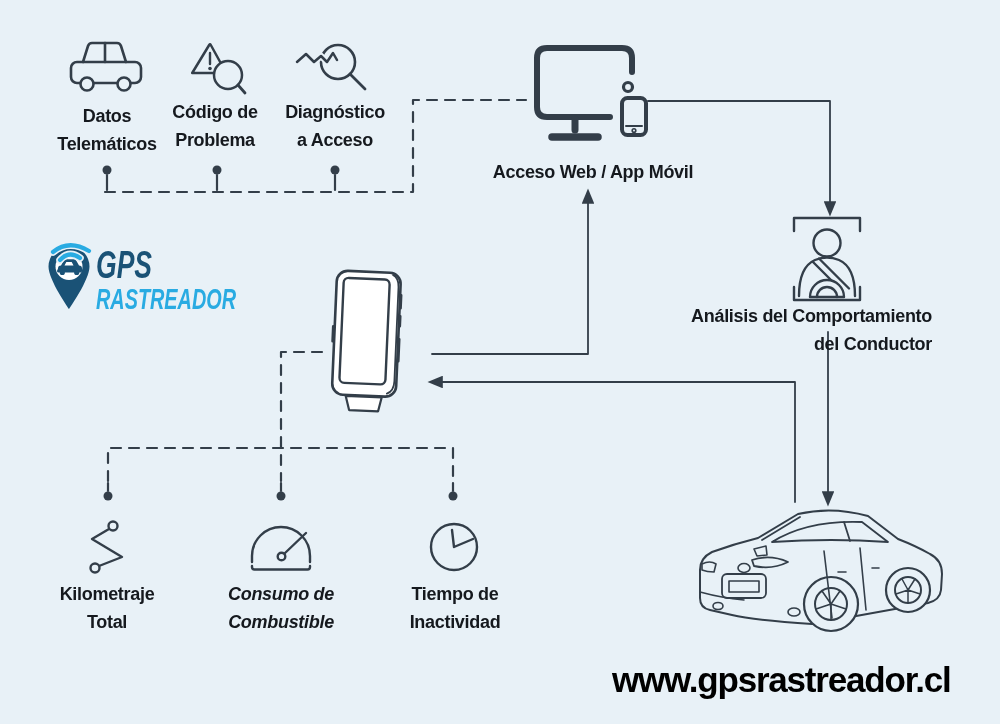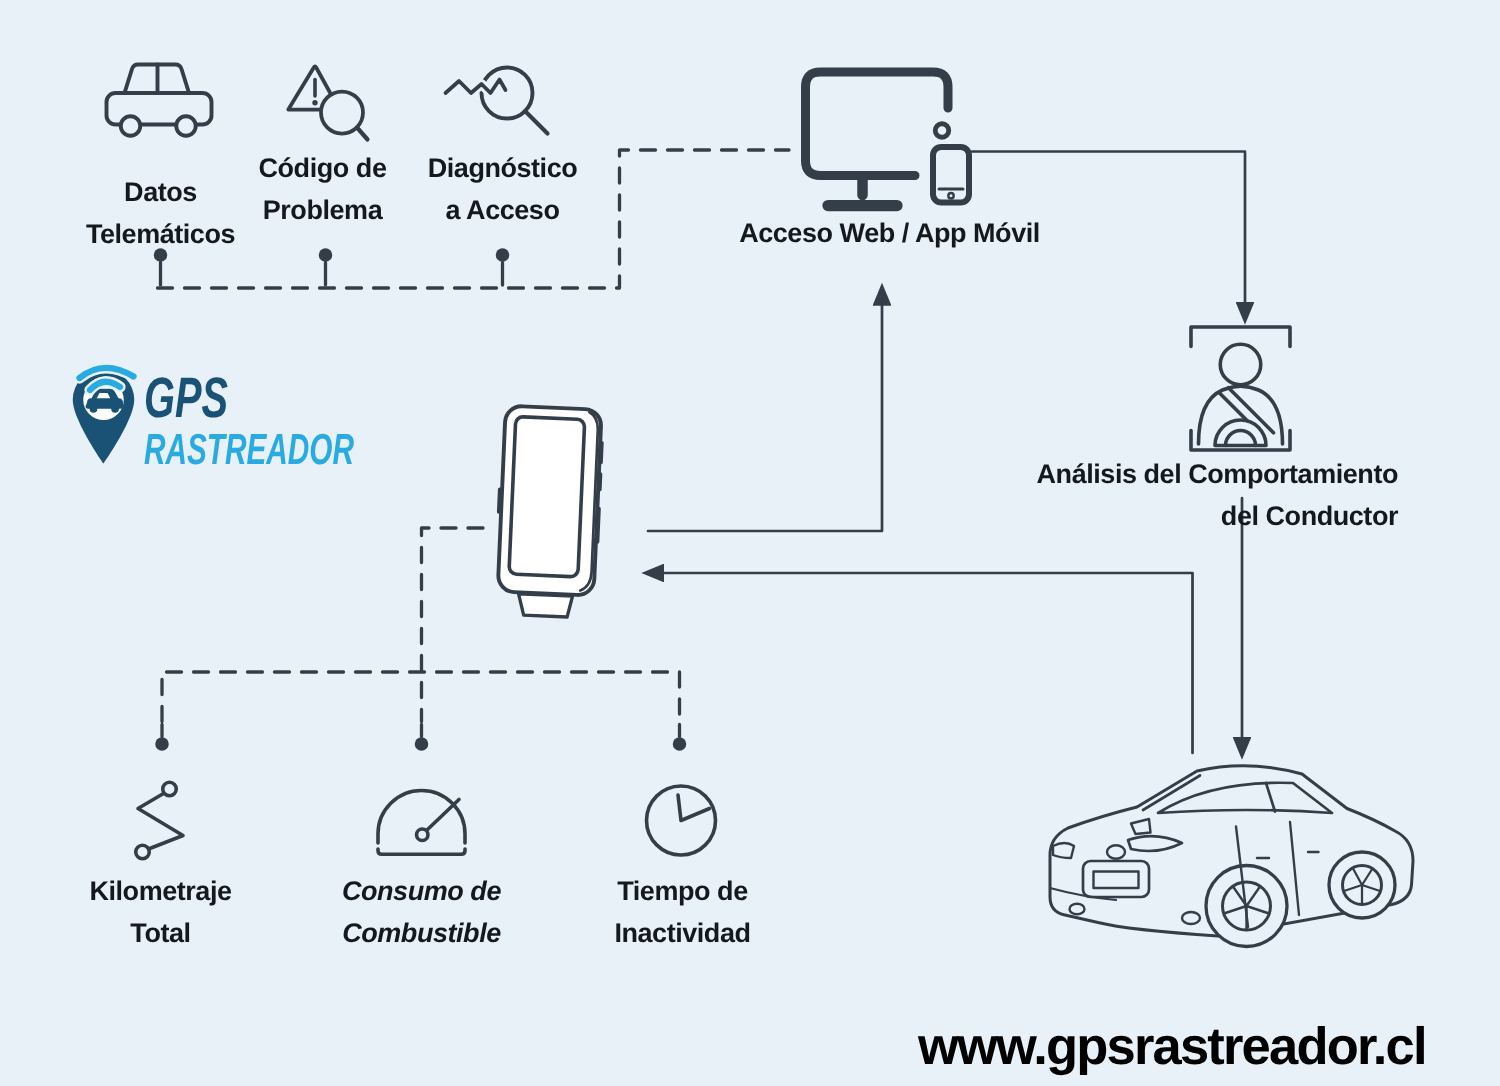--- a/index.html
+++ b/index.html
@@ -163,31 +163,31 @@
       <path style="fill:var(--logo-navy)" d="M18,30.5 q0,-3 3,-3 l2.5,-4.5 q1,-1.8 3,-1.8 h7 q2,0 3,1.8 l2.5,4.5 q3,0 3,3 v2.5 q0,1.5 -1.5,1.5 h-1.2
            a2.6,2.6 0 1 1 -5.2,0 h-9.2 a2.6,2.6 0 1 1 -5.2,0 h-1.2 q-1.5,0 -1.5,-1.5 z"></path>
       <path d="M24.5,27.5 l1.8,-3.5 h5.4 l1.8,3.5 z" fill="#ffffff"></path>
       <path class="halo" stroke-width="7.5" d="M20,22 Q29,12 40,20 M13,14 Q29,1 49,13"></path>
       <path d="M20,22 Q29,12 40,20 M13,14 Q29,1 49,13" style="stroke:var(--logo-cyan)" stroke-width="4.2" fill="none" stroke-linecap="round"></path>
     </g>
     <text x="56" y="40" font-family="Liberation Sans, sans-serif" font-style="italic" font-weight="bold" font-size="38" textLength="56" lengthAdjust="spacingAndGlyphs" style="fill:var(--logo-navy)">GPS</text>
     <text x="56" y="71" font-family="Liberation Sans, sans-serif" font-style="italic" font-weight="bold" font-size="29" textLength="140" lengthAdjust="spacingAndGlyphs" style="fill:var(--logo-cyan)">RASTREADOR</text>
   </svg>
 
-  <div class="lbl" style="left:27px;top:114px;width:160px;">Datos
+  <div class="lbl" style="left:27px;top:102px;width:160px;">Datos
 Telemáticos</div>
   <div class="lbl" style="left:135px;top:98px;width:160px;">Código de
 Problema</div>
   <div class="lbl" style="left:255px;top:98px;width:160px;">Diagnóstico
 a Acceso</div>
-  <div class="lbl" style="left:463px;top:141px;width:260px;">Acceso Web / App Móvil</div>
+  <div class="lbl" style="left:463px;top:158px;width:260px;">Acceso Web / App Móvil</div>
   <div class="lbl" style="left:682px;top:302px;width:250px;text-align:right;">Análisis del Comportamiento
 del Conductor</div>
   <div class="lbl" style="left:27px;top:580px;width:160px;">Kilometraje
 Total</div>
   <div class="lbl" style="left:201px;top:580px;width:160px;font-style:italic;">Consumo de
 Combustible</div>
   <div class="lbl" style="left:375px;top:580px;width:160px;">Tiempo de
 Inactividad</div>
 
-  <div class="site" style="left:612px;top:660px;margin-top:18px;">www.gpsrastreador.cl</div>
+  <div class="site" style="left:612px;top:660px;">www.gpsrastreador.cl</div>
 
 </div>
 
 </body></html>

